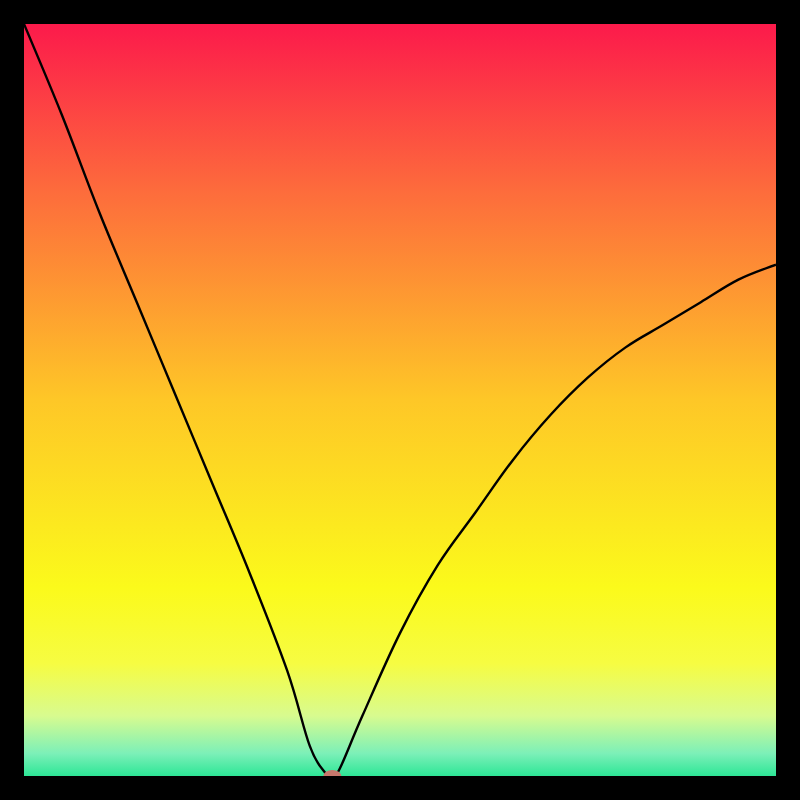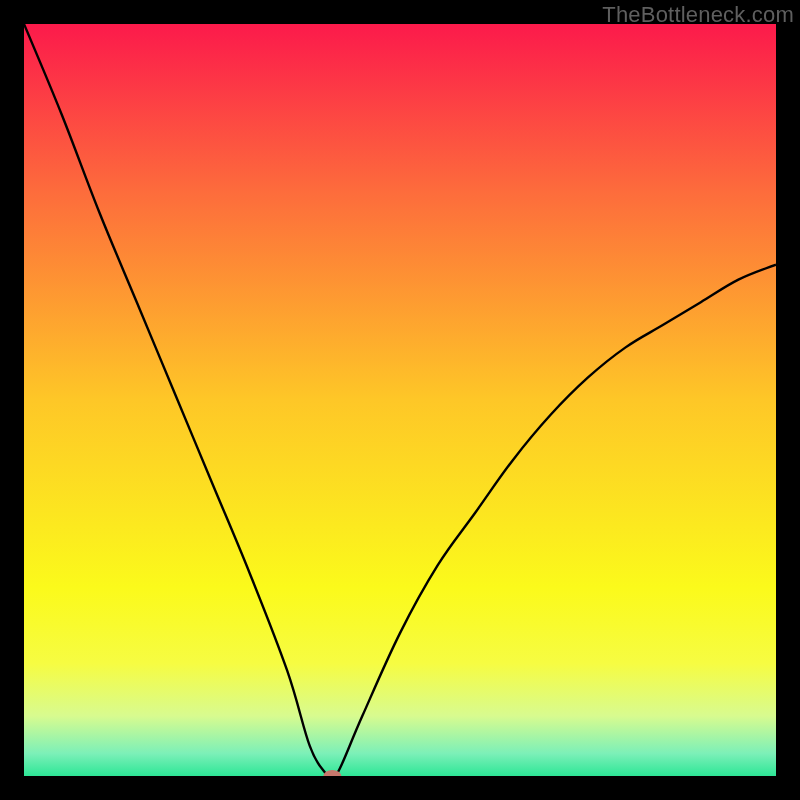--- a/index.html
+++ b/index.html
@@ -56,14 +56,13 @@
             <stop offset="92%" stop-color="#d8fb8f"></stop>
             <stop offset="97%" stop-color="#7cf0b8"></stop>
             <stop offset="100%" stop-color="#2de696"></stop>
           </linearGradient>
       </defs>
       <rect x="0" y="0" width="752" height="752" fill="url(#bg-grad)"></rect>
       <path id="curve-path" fill="none" stroke="#000" stroke-width="2.4" stroke-linejoin="round" d="M 0 0 C 6.768 16.2432, 24.064 56.40000000000001, 37.6 90.24000000000001 C 51.136 124.08000000000001, 61.664 154.16, 75.2 188 C 88.736 221.84, 99.264 245.7536, 112.8 278.24 C 126.336 310.7264, 136.864 335.9936, 150.4 368.48 C 163.936 400.9664, 174.464 426.23359999999997, 188 458.71999999999997 C 201.536 491.2064, 212.064 515.12, 225.6 548.96 C 239.136 582.8000000000001, 252.3712 615.5872, 263.2 646.72 C 274.0288 677.8528, 278.99199999999996 703.6464, 285.76 721.92 C 292.528 740.1936, 296.7392 742.8256, 300.8 748.24 C 304.86080000000004 753.6544, 305.6128 752.6768, 308.32 752 C 311.0272 751.3232, 310.4256 755.3088, 315.84 744.48 C 321.2544 733.6512, 327.57120000000003 716.2048, 338.40000000000003 691.84 C 349.22880000000004 667.4752000000001, 362.464 636.192, 376 609.12 C 389.536 582.048, 400.064 563.0975999999999, 413.6 541.4399999999999 C 427.136 519.7823999999999, 437.664 507.7504, 451.2 488.8 C 464.736 469.8496, 475.264 453.7568, 488.8 436.16 C 502.336 418.56320000000005, 512.864 405.92960000000005, 526.4 391.04 C 539.9359999999999 376.1504, 550.4639999999999 365.62239999999997, 564 353.44 C 577.5360000000001 341.2576, 588.0640000000001 332.8352, 601.6 323.36 C 615.136 313.88480000000004, 625.6639999999999 308.9216, 639.1999999999999 300.8 C 652.736 292.6784, 663.264 286.3616, 676.8000000000001 278.24 C 690.3360000000001 270.1184, 700.864 262.448, 714.4 255.67999999999995 C 727.9359999999999 248.91199999999995, 745.232 243.3472, 752 240.64"></path>
       <ellipse id="marker-dot" rx="9" ry="6" cx="308.32" cy="752" fill="#c7786d"></ellipse>
     </svg>
   </div>
-  <div class="watermark">TheBottleneck.com</div>
 </div>
 
 </body></html>

